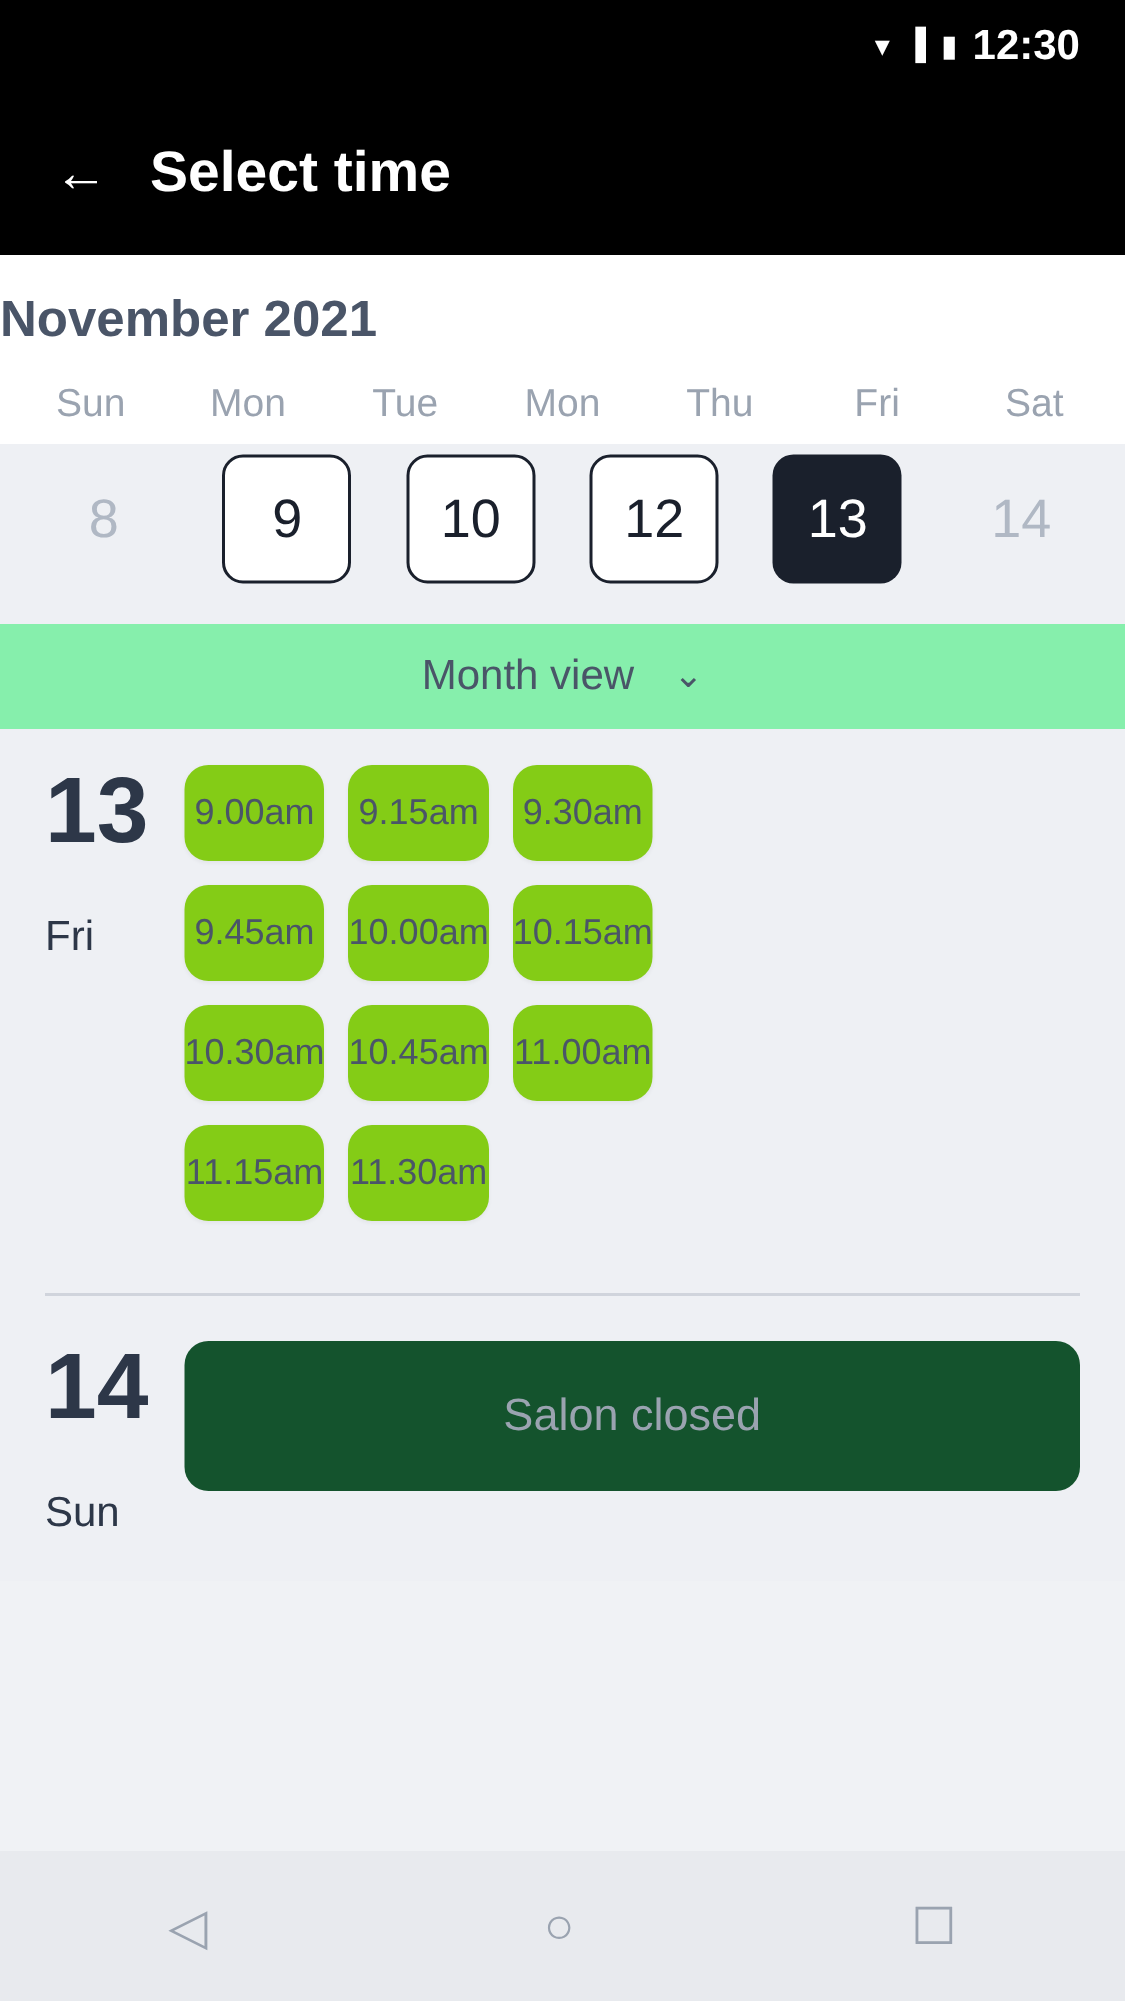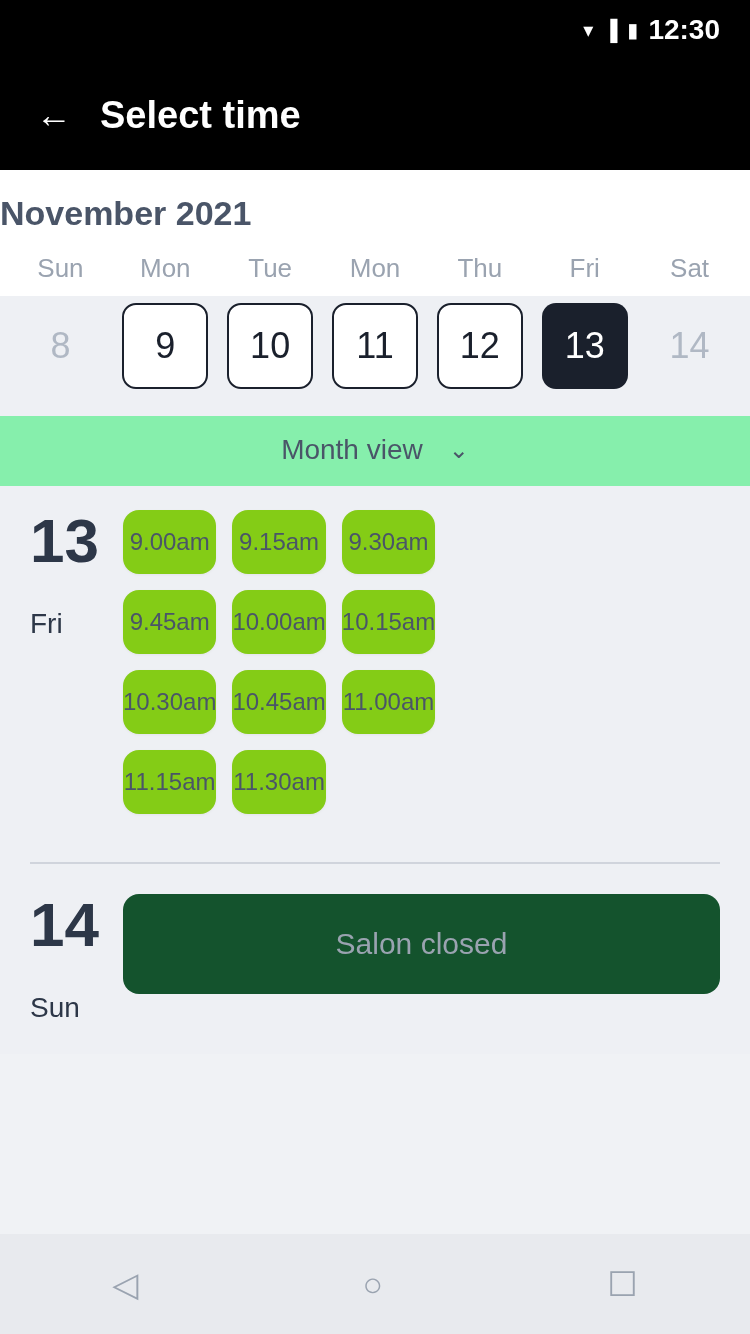--- a/index.html
+++ b/index.html
@@ -270,23 +270,20 @@
 
   <div class="dates-row">
     <div class="date-cell">
       <button class="date-btn muted">8</button>
     </div>
     <div class="date-cell">
       <button class="date-btn bordered">9</button>
     </div>
     <div class="date-cell">
       <button class="date-btn bordered">10</button>
-    </div>
-    <div class="date-cell">
-      <button class="date-btn bordered">11</button>
     </div>
     <div class="date-cell">
       <button class="date-btn bordered">12</button>
     </div>
     <div class="date-cell">
       <button class="date-btn selected">13</button>
     </div>
     <div class="date-cell">
       <button class="date-btn muted">14</button>
     </div>

